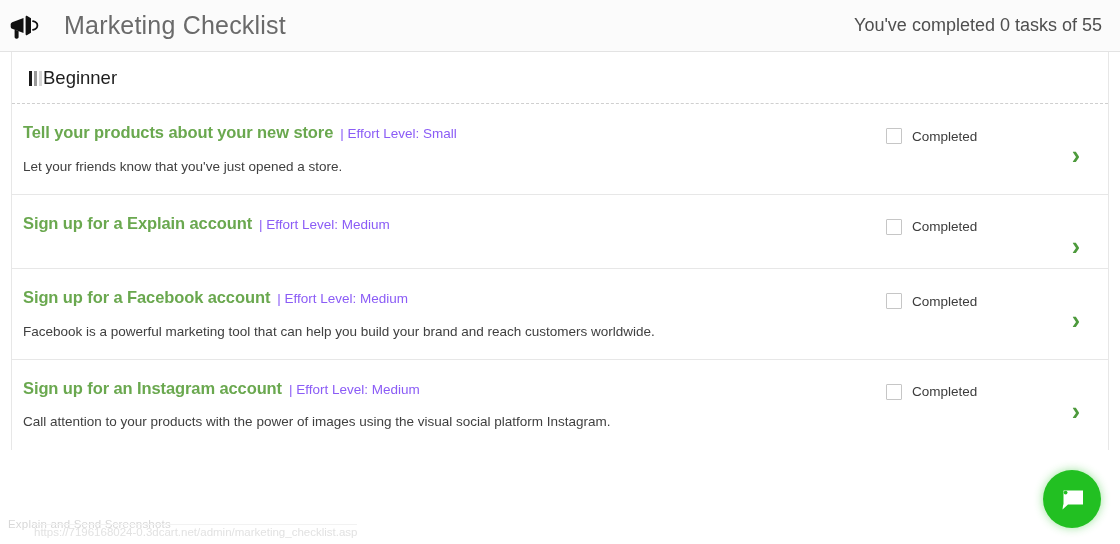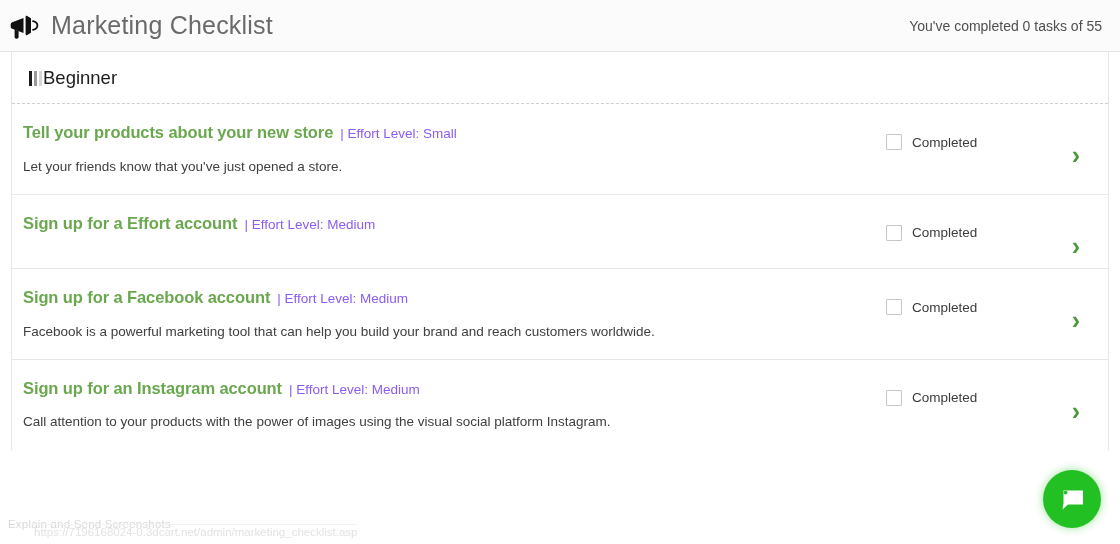--- a/index.html
+++ b/index.html
@@ -23,38 +23,38 @@
     border-bottom: 1px solid #e3e3e3;
     display: flex;
     align-items: center;
     justify-content: space-between;
     padding: 0 14px 0 10px;
     box-sizing: border-box;
   }
   .topbar-left {
     display: flex;
     align-items: center;
-    gap: 11px;
+    gap: 24px;
   }
   .megaphone {
     width: 30px;
     height: 26px;
     display: block;
     flex: 0 0 auto;
     margin-top: 2px;
   }
   .page-title {
     font-size: 25px;
     font-weight: 400;
     color: #6a6a6a;
     letter-spacing: 0.2px;
     line-height: 1;
   }
   .completed-count {
-    font-size: 14px;
+    font-size: 18px;
     color: #4f4f4f;
     padding-right: 4px;
   }
 
   
   .panel {
     margin: 0 11px 0 11px;
     border-left: 1px solid #e7e7e7;
     border-right: 1px solid #e7e7e7;
     box-sizing: border-box;
@@ -131,21 +131,21 @@
   .task-controls {
     position: absolute;
     right: 0;
     top: 14px;
     width: 230px;
     height: 100%;
   }
   .completed-box {
     position: absolute;
     left: 8px;
-    top: 16px;
+    top: 10px;
     display: flex;
     align-items: center;
     gap: 10px;
   }
   .checkbox {
     width: 16px;
     height: 16px;
     border: 1px solid #c6c6c6;
     background: #fff;
     border-radius: 1px;
@@ -246,21 +246,21 @@
         <span class="checkbox"></span>
         <span class="completed-label">Completed</span>
       </div>
       <div class="chevron">›</div>
     </div>
   </div>
 
   <div class="task-row">
     <div class="task-main">
       <div class="task-head">
-        <a class="task-name">Sign up for a Effort account</a><span class="task-effort">| Effort Level: Medium</span>
+        <a class="task-name">Sign up for a Explain account</a><span class="task-effort">| Effort Level: Medium</span>
       </div>
     </div>
     <div class="task-controls">
       <div class="completed-box">
         <span class="checkbox"></span>
         <span class="completed-label">Completed</span>
       </div>
       <div class="chevron">›</div>
     </div>
   </div>

